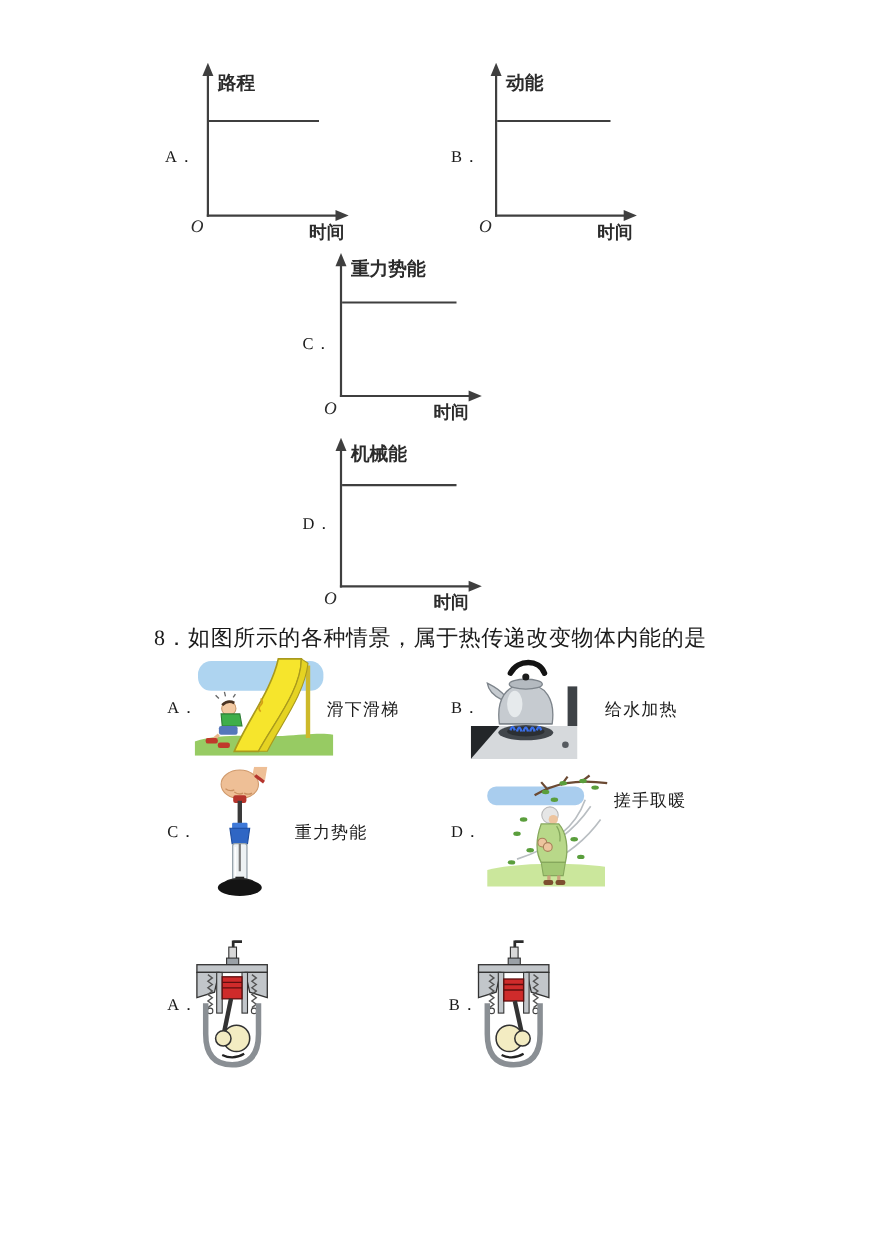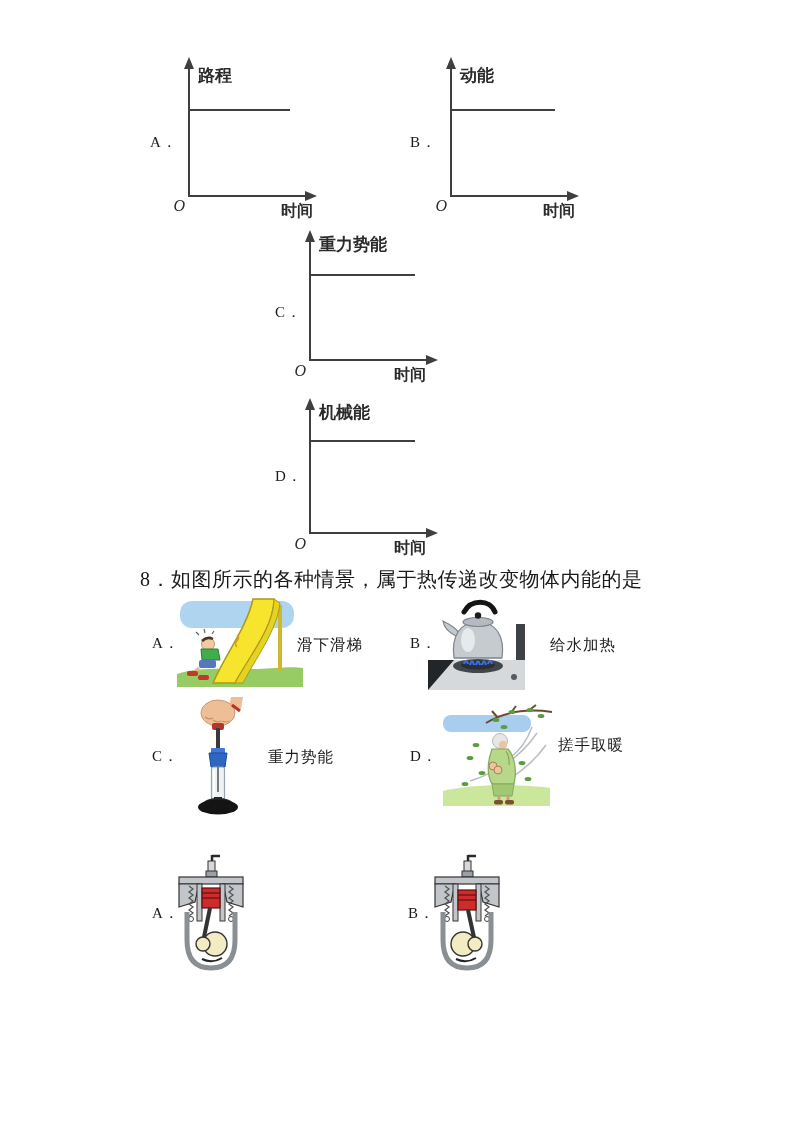--- a/index.html
+++ b/index.html
@@ -192,21 +192,21 @@
     </g>
     <g>
       <ellipse cx="30" cy="55" rx="3.4" ry="2" fill="#5a9e3c"></ellipse>
       <ellipse cx="42" cy="70" rx="3.4" ry="2" fill="#5a9e3c"></ellipse>
       <ellipse cx="25" cy="81" rx="3.4" ry="2" fill="#5a9e3c"></ellipse>
       <ellipse cx="82" cy="60" rx="3.4" ry="2" fill="#5a9e3c"></ellipse>
       <ellipse cx="88" cy="76" rx="3.4" ry="2" fill="#5a9e3c"></ellipse>
       <ellipse cx="36" cy="42" rx="3.4" ry="2" fill="#5a9e3c"></ellipse>
     </g>
   </svg>
-  <span class="caption abs" style="left:558px; top:735px;">搓手取暖</span>
+  <span class="caption abs" style="left:558px; top:718px;">搓手取暖</span>
 
 
   <span class="opt-letter abs" style="left:152px; top:904px;">A．</span>
   <svg class="abs" style="left:175px; top:850px;" width="72" height="128" viewBox="0 0 72 128">
     <g>
       <path d="M37,6 L45,6 M37,5 L37,12" stroke="#2b2b2b" stroke-width="2.5" fill="none"></path>
       <rect x="33" y="11" width="7" height="11" fill="#d8d8d8" stroke="#333333" stroke-width="1"></rect>
       <rect x="31" y="21" width="11" height="6" fill="#9aa0a6" stroke="#333333" stroke-width="1"></rect>
     </g>
     <g>

